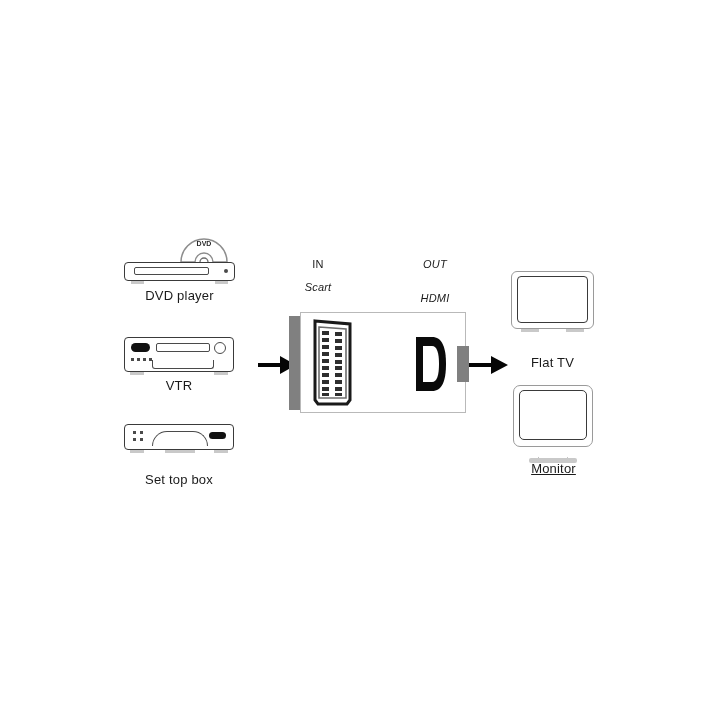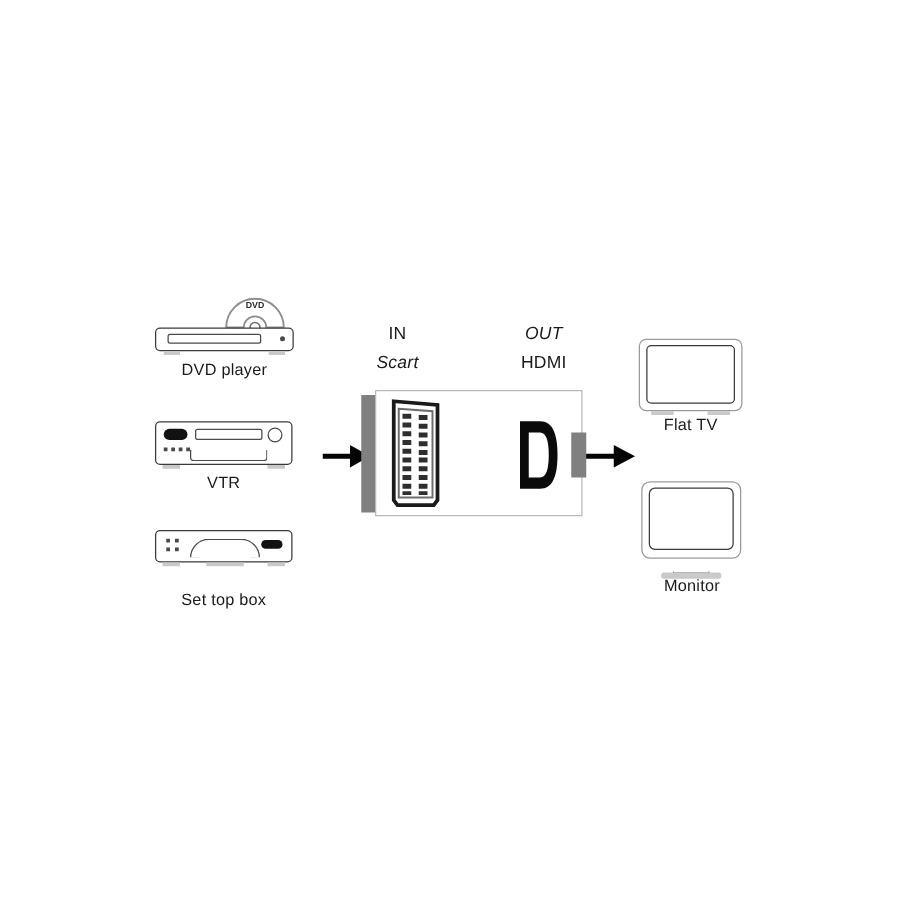--- a/index.html
+++ b/index.html
@@ -21,21 +21,21 @@
     position: absolute;
     color: #1a1a1a;
     font-family: "Liberation Sans", sans-serif;
     font-size: 13px;
     letter-spacing: 0.2px;
     white-space: nowrap;
     text-align: center;
     line-height: 1.25;
   }
   .lbl-port {
-    font-size: 14px;
+    font-size: 11px;
   }
 
   
   .dev {
     position: absolute;
     box-sizing: border-box;
     border: 1.6px solid #3a3a3a;
     background: #ffffff;
   }
 
@@ -342,21 +342,21 @@
   <svg class="arrow" style="left:468px; top:352px;" width="42" height="26" viewBox="0 0 42 26">
     <path d="M0 11 L23 11 L23 4 L40 13 L23 22 L23 15 L0 15 Z" fill="#050505"></path>
   </svg>
 
   <div>
 
     <div class="lbl lbl-port" style="left:283px; top:258px; width:70px;">IN</div>
     <div class="lbl lbl-port" style="left:283px; top:281px; width:70px;font-style:italic;">Scart</div>
 
     <div class="lbl lbl-port" style="left:400px; top:258px; width:70px;font-style:italic;">OUT</div>
-    <div class="lbl lbl-port" style="left:400px; top:281px; width:70px;">HDMI</div>
+    <div class="lbl lbl-port" style="left:400px; top:292px; width:70px;font-style:italic;">HDMI</div>
 
     <div id="conv-tab-left"></div>
     <div id="conv-body"></div>
     <div id="conv-tab-right"></div>
 
     <svg id="scart" viewBox="0 0 47 88">
       <path d="M6 3 L41 6 L41 82 L38 86 L9 86 L6 82 Z" fill="#ffffff" stroke="#1a1a1a" stroke-width="3"></path>
       <path d="M10 9 L37 11 L37 80 L10 80 Z" fill="#ffffff" stroke="#6d6d6d" stroke-width="1.6"></path>
       <g fill="#2e2e2e">
         <rect x="13" y="13" width="7" height="4"></rect>
@@ -386,24 +386,24 @@
       <path d="M4 2 L20 2 C30 2 34 12 34 29 C34 46 30 56 20 56 L4 56 Z" fill="#0a0a0a"></path>
       <path d="M11 11 L20 11 C25 11 27 18 27 29 C27 40 25 47 20 47 L11 47 Z" fill="#ffffff"></path>
     </svg>
   </div>
 
   <div>
     <div id="tv-outer"></div>
     <div id="tv-screen"></div>
     <div id="tv-foot-l"></div>
     <div id="tv-foot-r"></div>
-    <div class="lbl" style="left:506px; top:332px; width:93px;">Flat TV</div>
+    <div class="lbl" style="left:506px; top:355px; width:93px;">Flat TV</div>
   </div>
 
   <div>
     <div id="mon-outer"></div>
     <div id="mon-screen"></div>
     <div id="mon-neck"></div>
     <div id="mon-base"></div>
-    <div class="lbl" style="left:506px; top:461px; width:95px;">Monitor</div>
+    <div class="lbl" style="left:506px; top:461px; width:95px;text-decoration:underline;">Monitor</div>
   </div>
 
 </div>
 
 </body></html>

